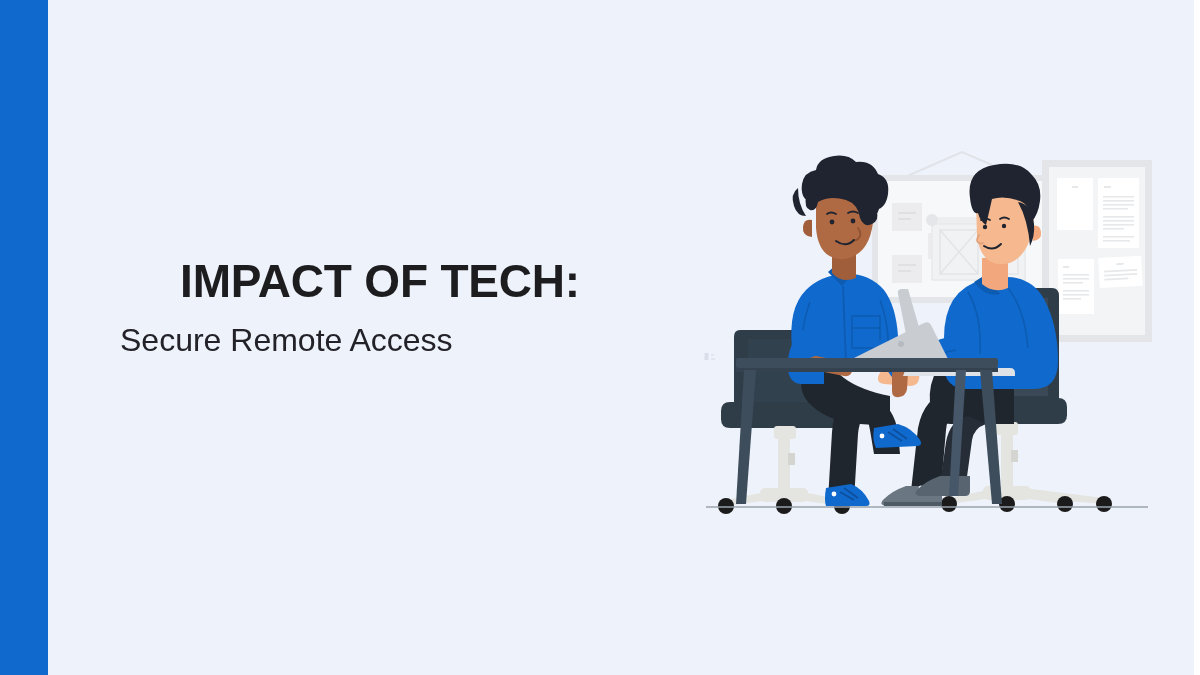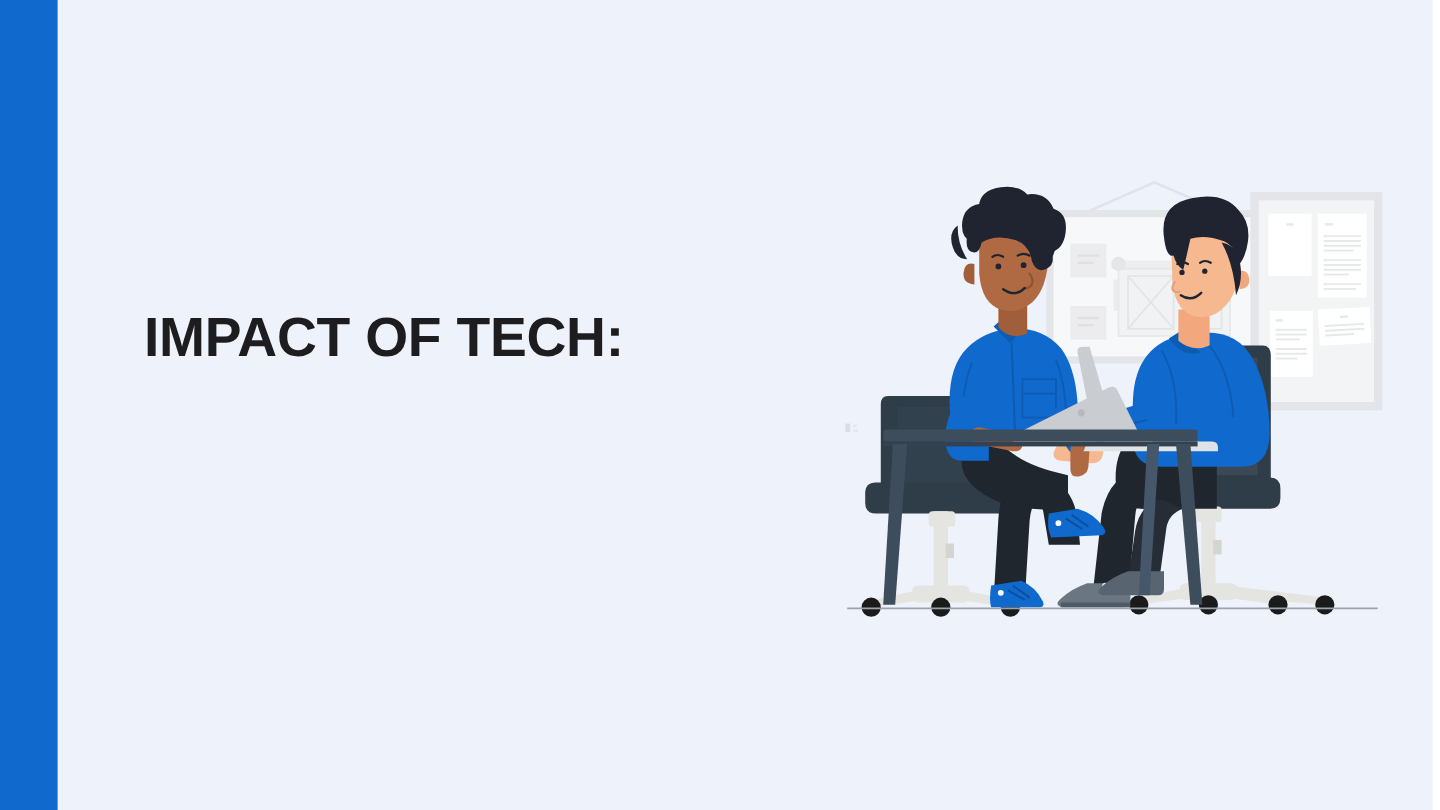--- a/index.html
+++ b/index.html
@@ -41,20 +41,21 @@
     width: 520px;
   }
   .headline {
     font-size: 46px;
     font-weight: bold;
     line-height: 52px;
     letter-spacing: -0.2px;
     color: #1d1d1f;
     margin: 0 0 14px 0;
     white-space: nowrap;
+    text-align: center;
   }
   .subhead {
     font-size: 32px;
     font-weight: 500;
     line-height: 38px;
     color: #222228;
     margin: 0;
   }
   .subhead .ln {
     display: block;
@@ -75,20 +76,21 @@
 </head>
 <body>
 
 <div id="slide">
 
   <div class="accent-bar"></div>
 
   <div class="text-block">
     <h1 class="headline">IMPACT OF TECH:</h1>
     <p class="subhead">
+      <span class="ln">Secure Remote Access</span>
     </p>
   </div>
 
   <div class="illustration">
     <svg viewBox="0 0 470 390" xmlns="http://www.w3.org/2000/svg" aria-hidden="true">
 
       <g>
         <rect x="4.5" y="213" width="4" height="7" fill="#d8dde8"></rect>
         <rect x="11" y="214" width="3" height="2" fill="#e2e6ef"></rect>
         <rect x="11" y="218" width="4" height="2" fill="#e2e6ef"></rect>

